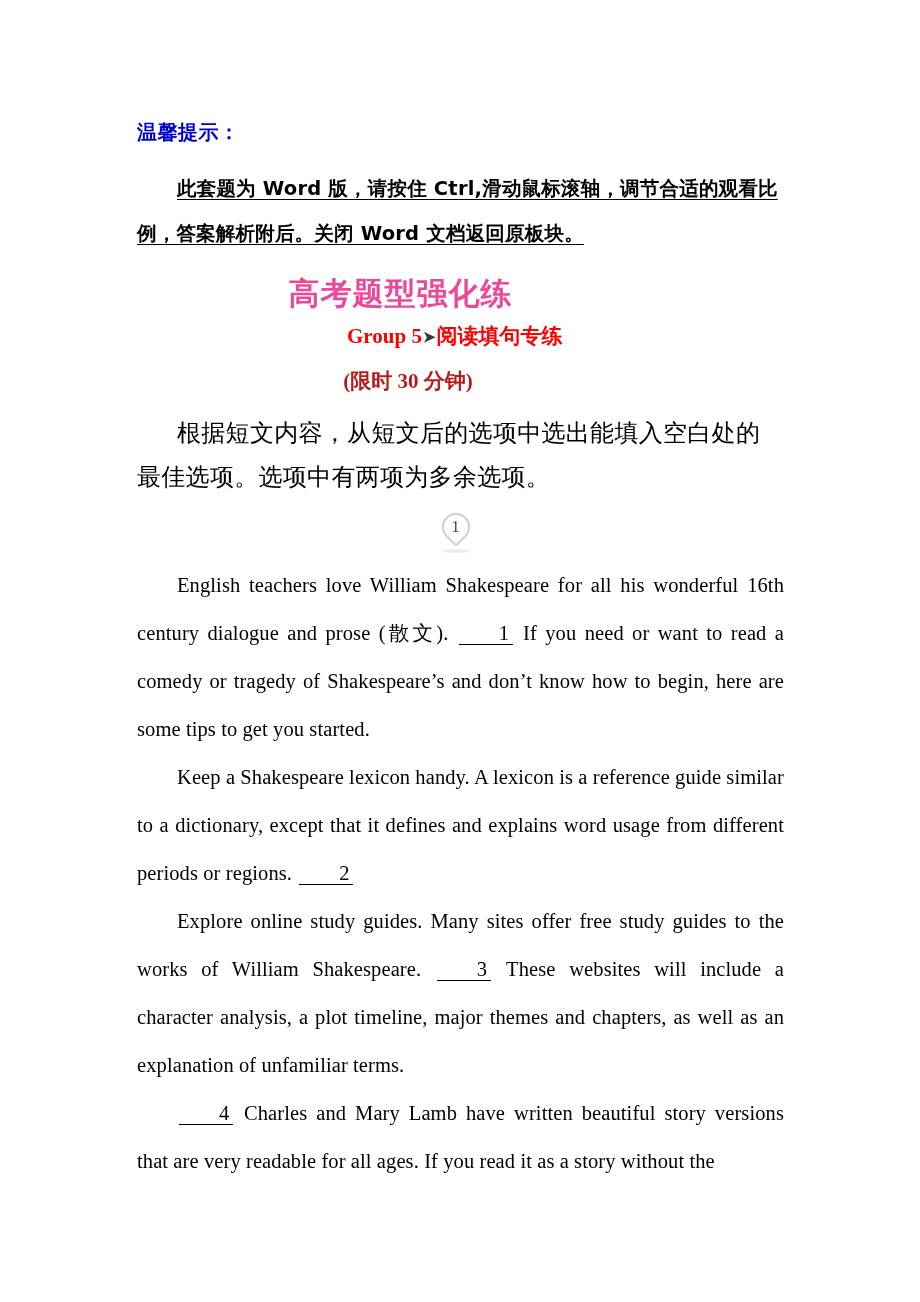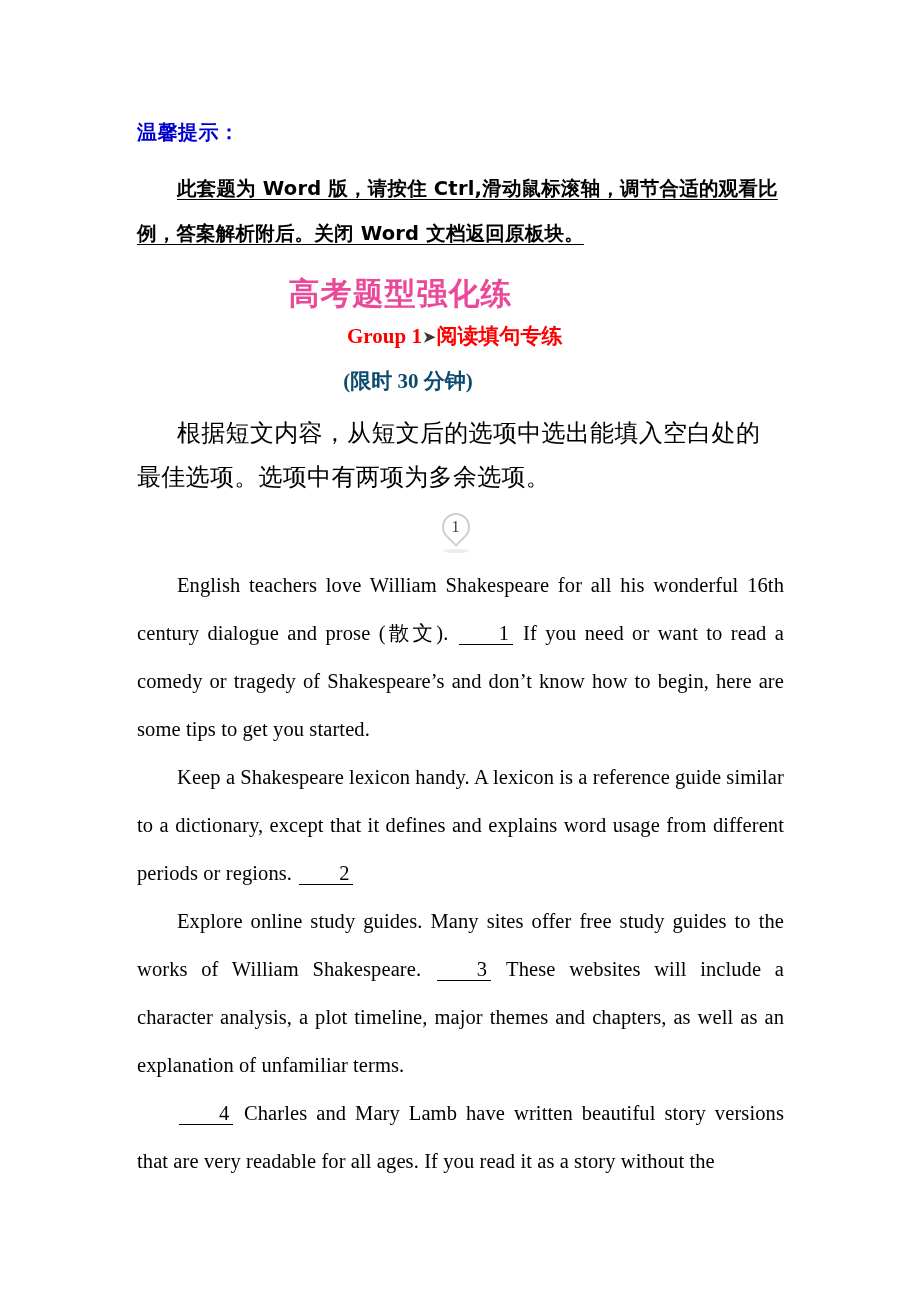--- a/index.html
+++ b/index.html
@@ -80,21 +80,21 @@
     padding-left: 210px;
     white-space: nowrap;
   }
   .sub-title .arrow {
     color: #3a3a3a;
     font-size: 15px;
     vertical-align: 1px;
     padding: 0 1px;
   }
   .time-limit {
-    color: #0c4a6e;
+    color: #b91c1c;
     font-family: "Liberation Serif", serif;
     font-weight: bold;
     font-size: 21px;
     line-height: 1.1;
     text-align: center;
     margin: 0;
     padding-top: 22px;
     padding-right: 105px;
   }
 
@@ -184,21 +184,21 @@
 <div class="page">
   <div class="content">
 
     <p class="notice-title">温馨提示：</p>
 
     <p class="notice-body">此套题为 Word 版，请按住 Ctrl,滑动鼠标滚轴，调节合适的观看比例，答案解析附后。关闭 Word 文档返回原板块。</p>
 
     <h1 class="main-title">高考题型强化练</h1>
 
     <h2 class="sub-title">
-      <span>Group 1</span><span class="arrow">➤</span><span>阅读填句专练</span>
+      <span>Group 5</span><span class="arrow">➤</span><span>阅读填句专练</span>
     </h2>
 
     <p class="time-limit">(限时 30 分钟)</p>
 
     <p class="instruction">根据短文内容，从短文后的选项中选出能填入空白处的最佳选项。选项中有两项为多余选项。</p>
 
     <div class="pin-row">
       <span class="pin">
         <span class="pin-drop"></span>
         <span class="pin-num">1</span>

